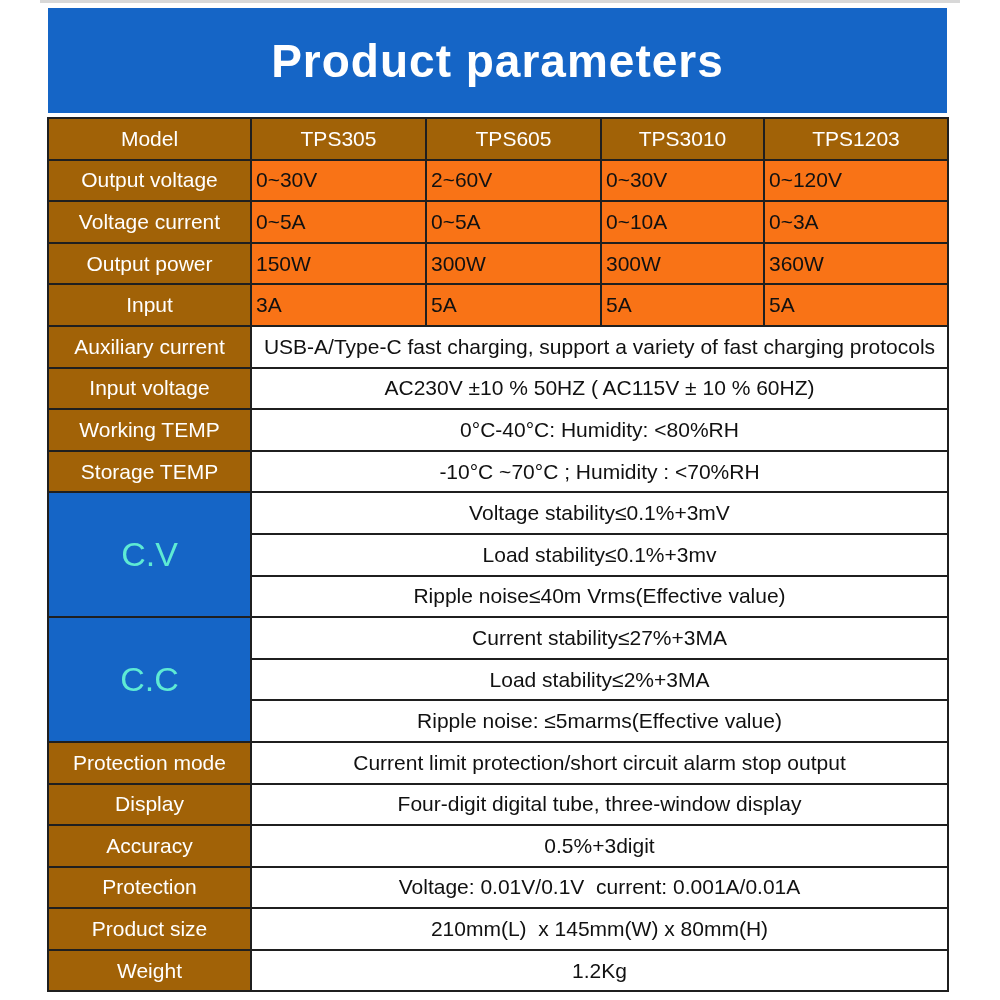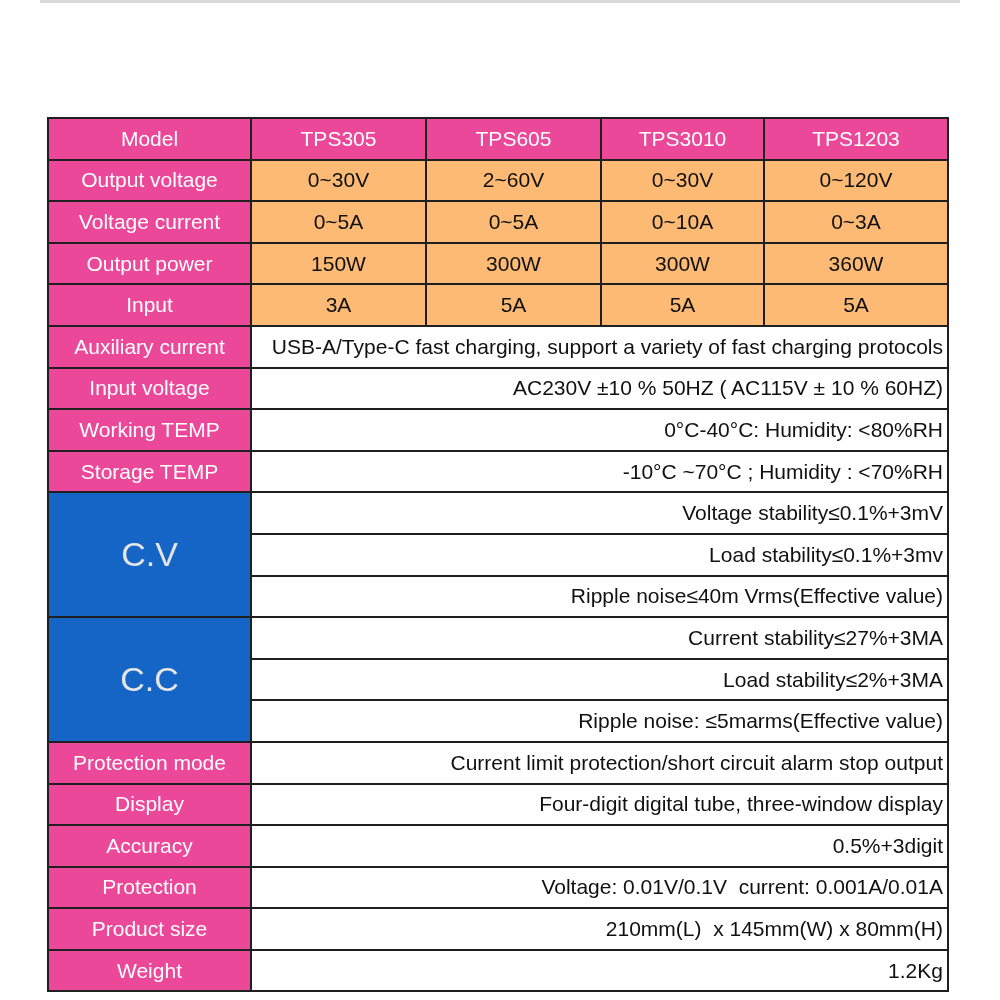--- a/index.html
+++ b/index.html
@@ -47,53 +47,55 @@
     font-size: 21px;
     color: #111111;
   }
   table.params td {
     border: 2px solid #1f1f1f;
     padding: 0 4px;
     height: 39.6px;
     overflow: hidden;
   }
   td.hdr {
-    background: #ec4899;
+    background: #a16207;
     color: #ffffff;
     text-align: center;
   }
   td.val-c {
-    background: #fdba74;
-    text-align: center;
+    background: #f97316;
   }
   td.val-l {
     background: #ffffff;
-    text-align: right;
+    text-align: center;
     padding-left: 11px;
     white-space: pre-wrap;
   }
   td.group-hdr {
     background: #1565c6;
-    color: #e5e5e5;
+    color: #5eead4;
     text-align: center;
     font-size: 34px;
   }
   col.c-label { width: 203px; }
   col.c-1 { width: 175px; }
   col.c-2 { width: 175px; }
   col.c-3 { width: 163px; }
   col.c-4 { width: 184px; }
 </style>
 </head>
 <body>
 
 <div class="page">
 
   <div class="top-artifact"></div>
 
+  <div class="banner">
+    <div class="title">Product parameters</div>
+  </div>
 
   <table class="params">
     <colgroup>
       <col class="c-label">
         <col class="c-1">
         <col class="c-2">
         <col class="c-3">
         <col class="c-4">
     </colgroup>
 

